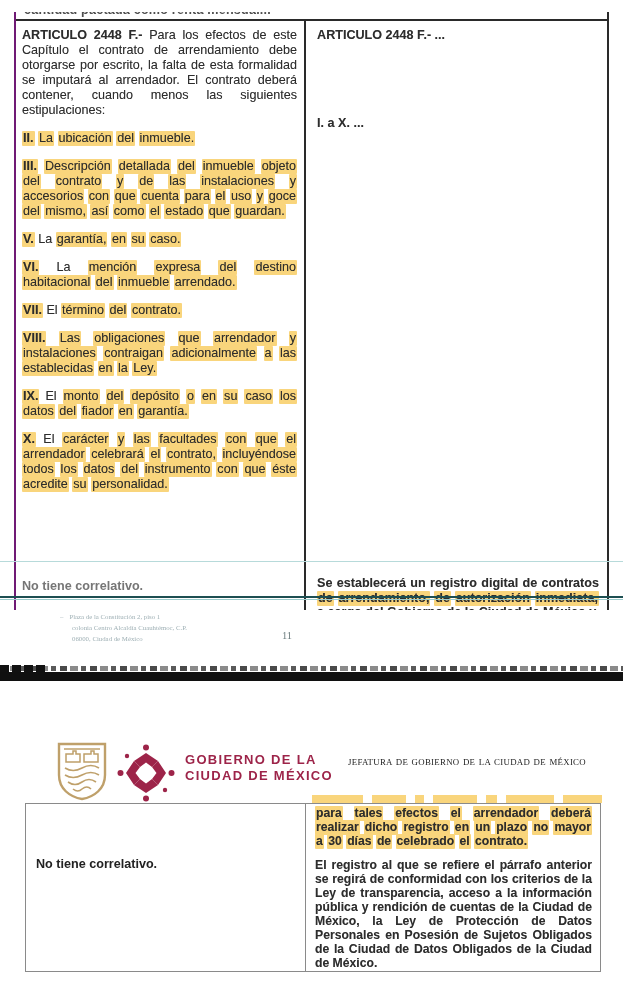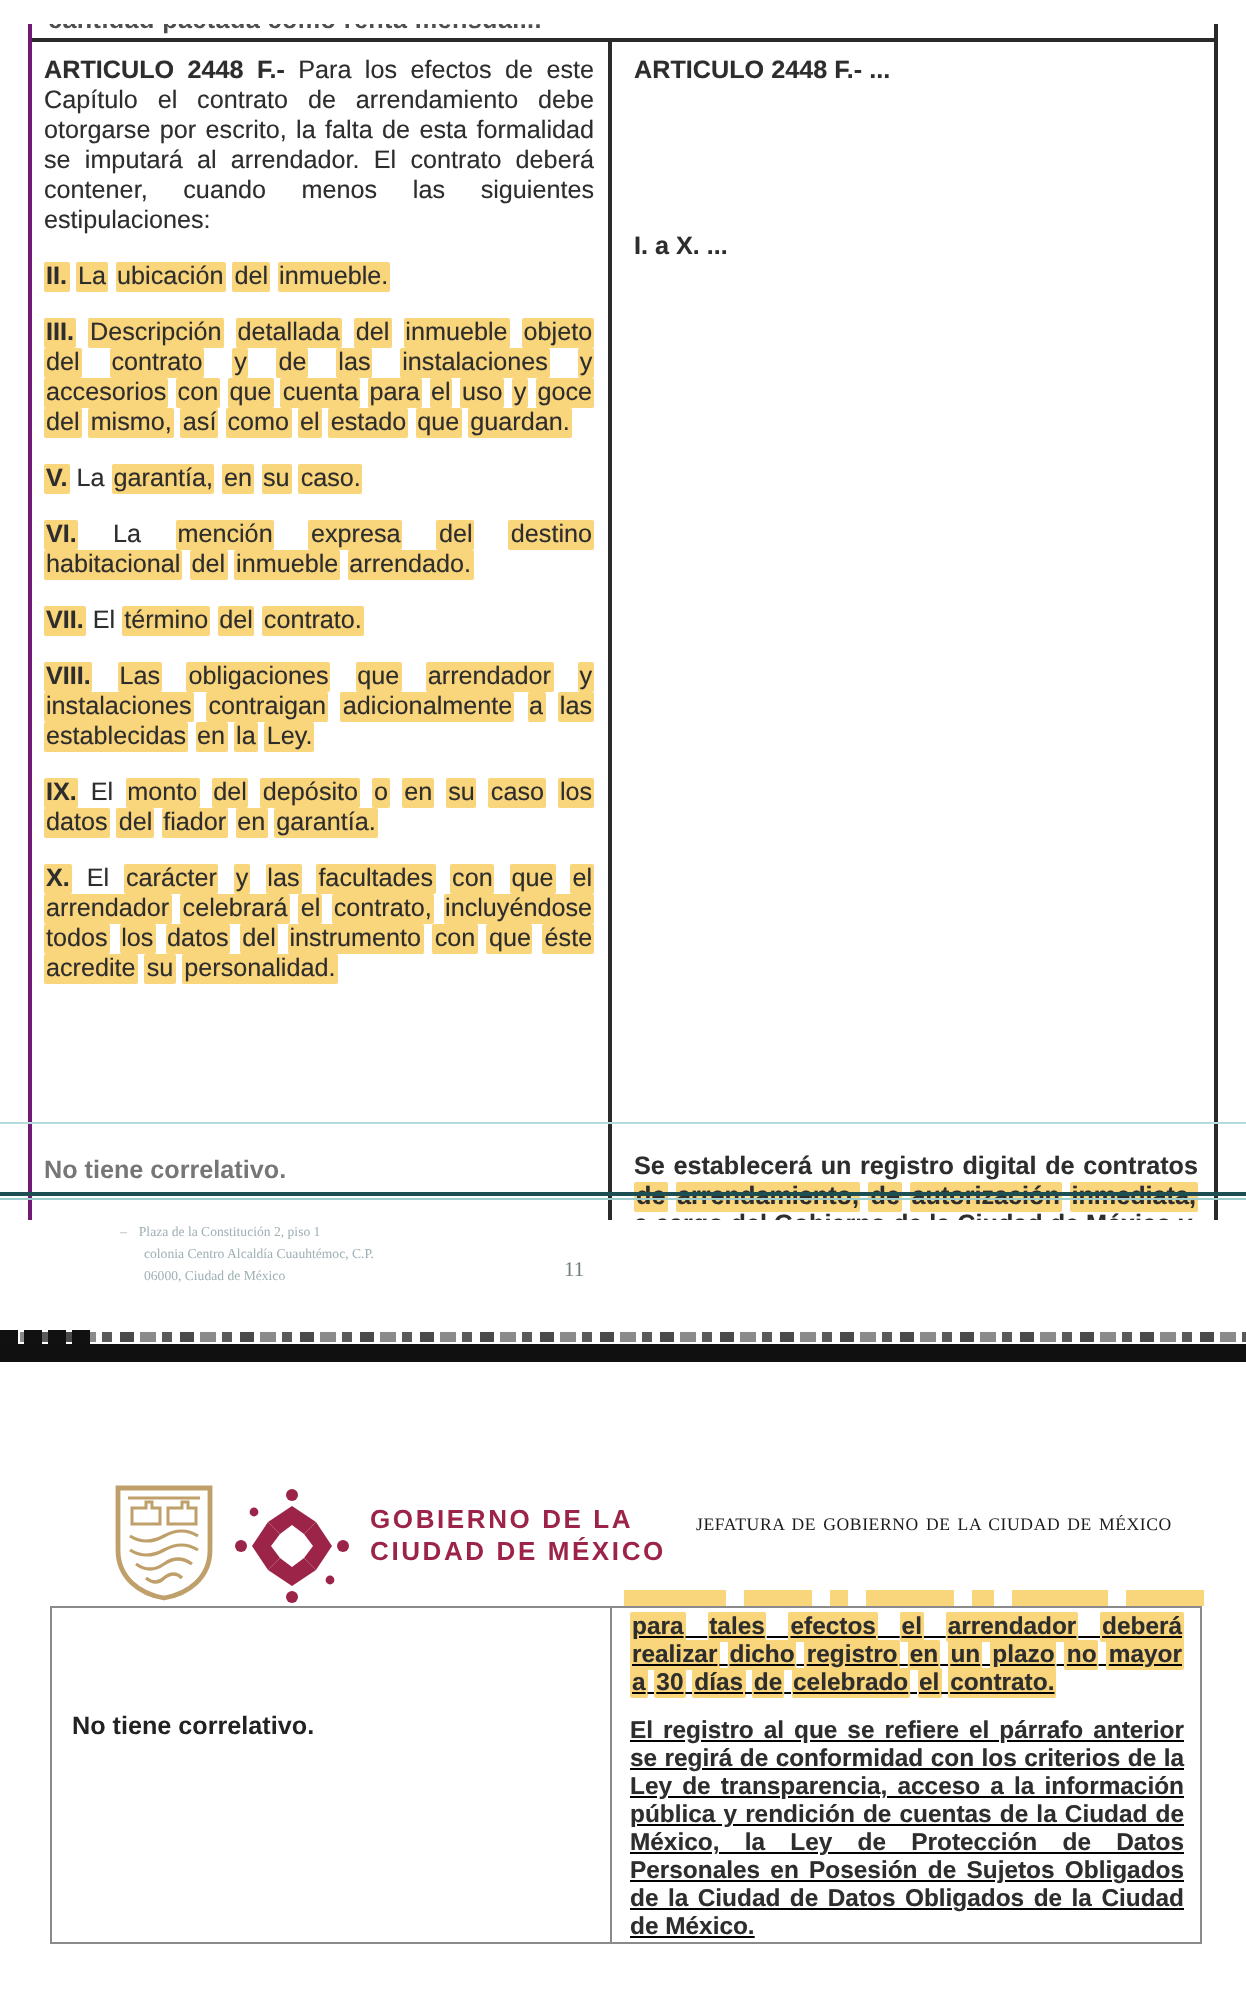--- a/index.html
+++ b/index.html
@@ -66,21 +66,21 @@
 
   
   #hl-patches { left:312px; top:795px; width:290px; height:8px; display:flex; gap:9px; }
   #hl-patches div { background:var(--hl,#F9D57C); height:8px; }
 
   
   #p2-table { left:25px; top:803px; width:576px; height:169px;
     border:1.5px solid #8a8a8a; display:flex; overflow:hidden; }
   #p2-left { width:280px; border-right:1.5px solid #8a8a8a; padding:50px 10px 0 10px; }
   #p2-left .cell-text { font-weight:700; font-size:12.6px; color:#222; }
-  #p2-right { flex:1; padding:2px 8px 0 9px;text-decoration:underline; }
+  #p2-right { flex:1; padding:2px 8px 0 9px; }
   #p2-right .para { font-size:12.2px; line-height:14px; margin:0 0 10px; }
   #p2-right .para span, #p2-right .para mark { font-weight:700; }
 </style>
 </head>
 <body>
 
 <div id="canvas">
 
   <div class="abs" id="p1-table">
     <div class="abs" id="cut-row">

